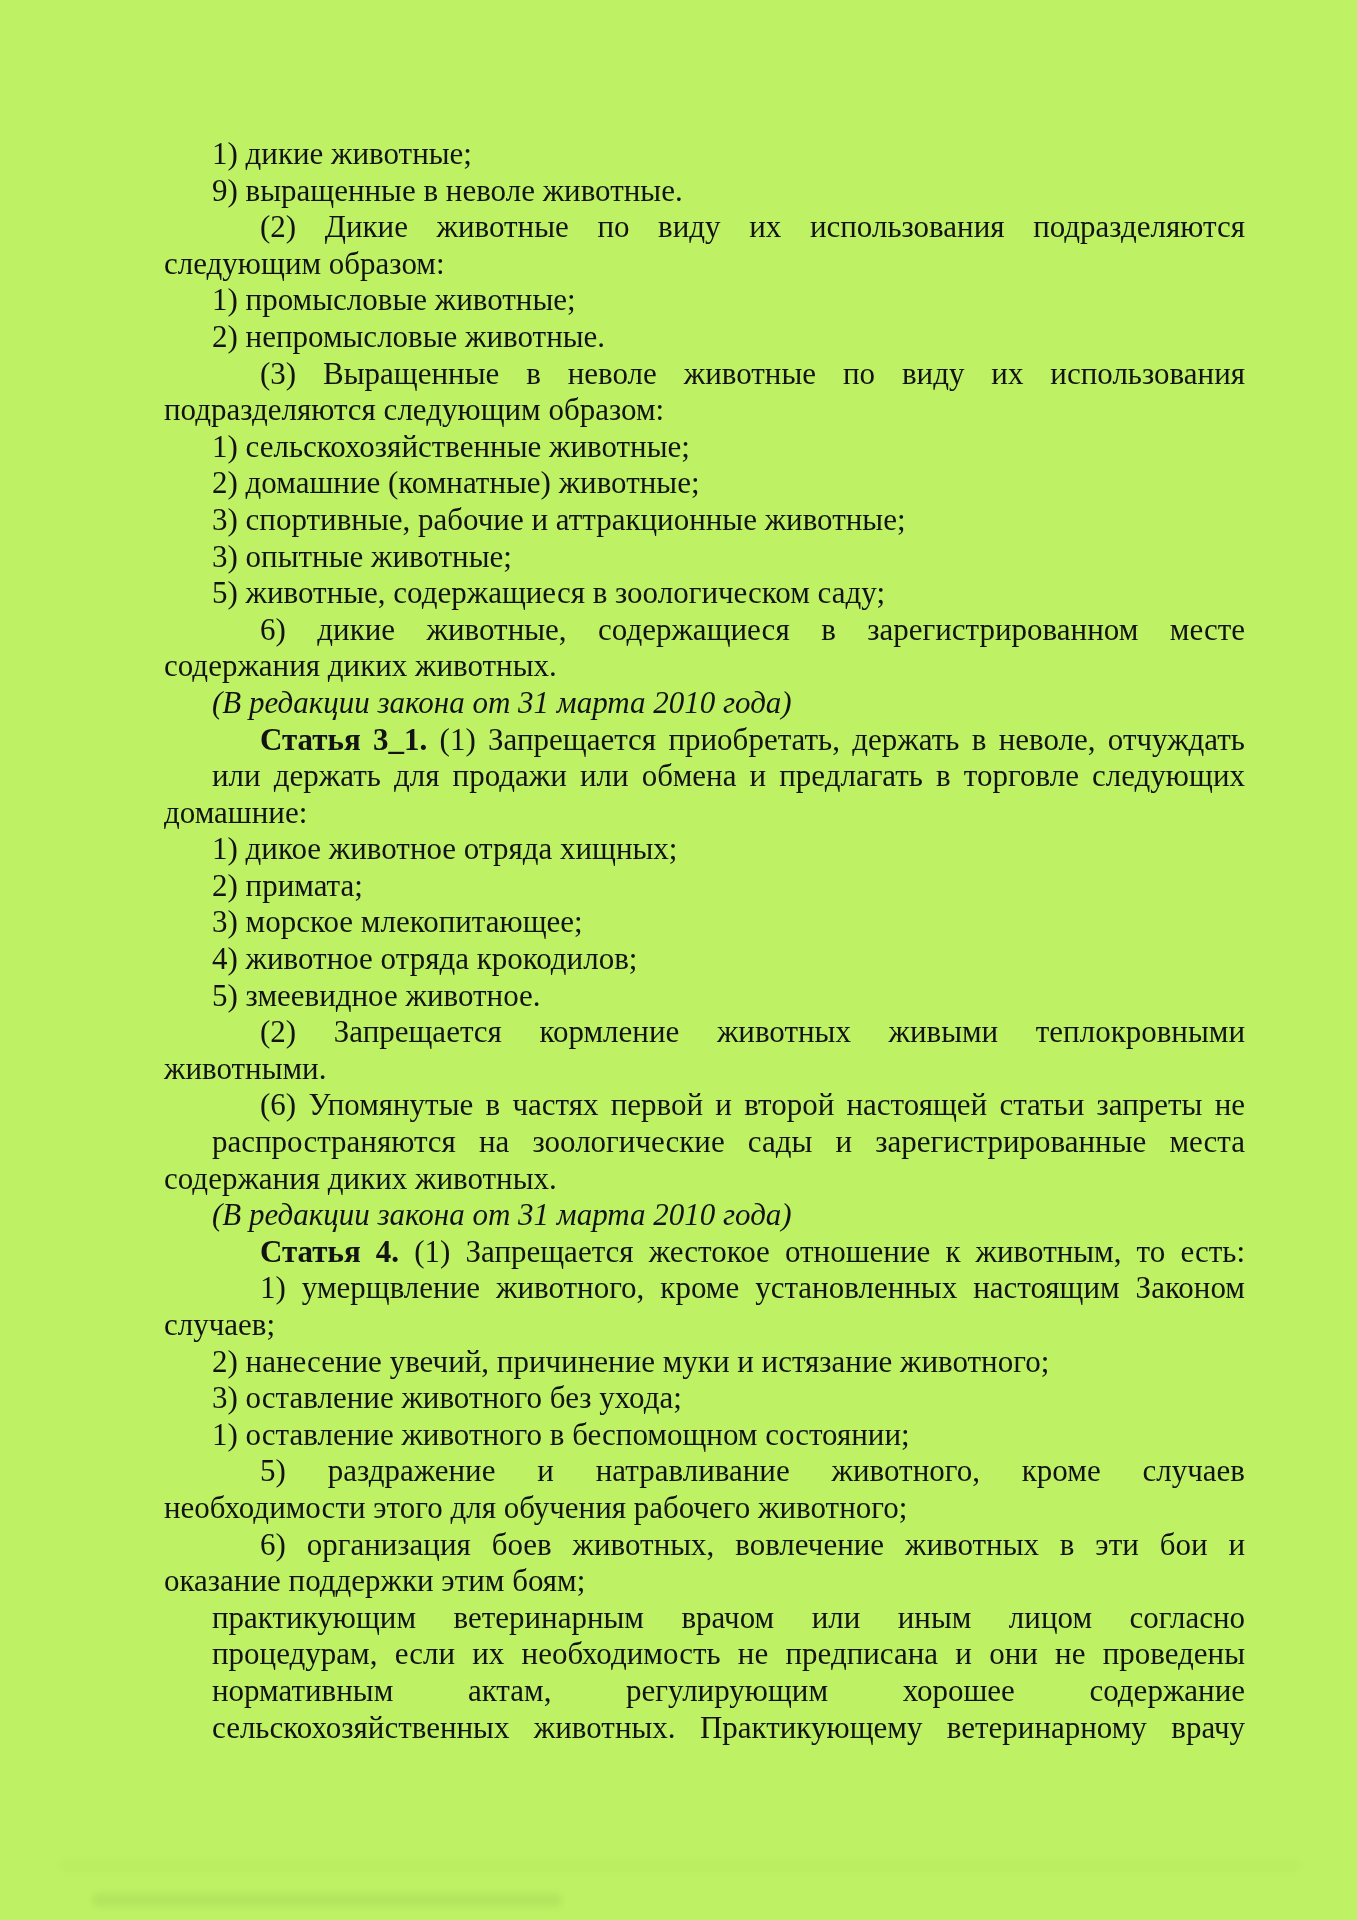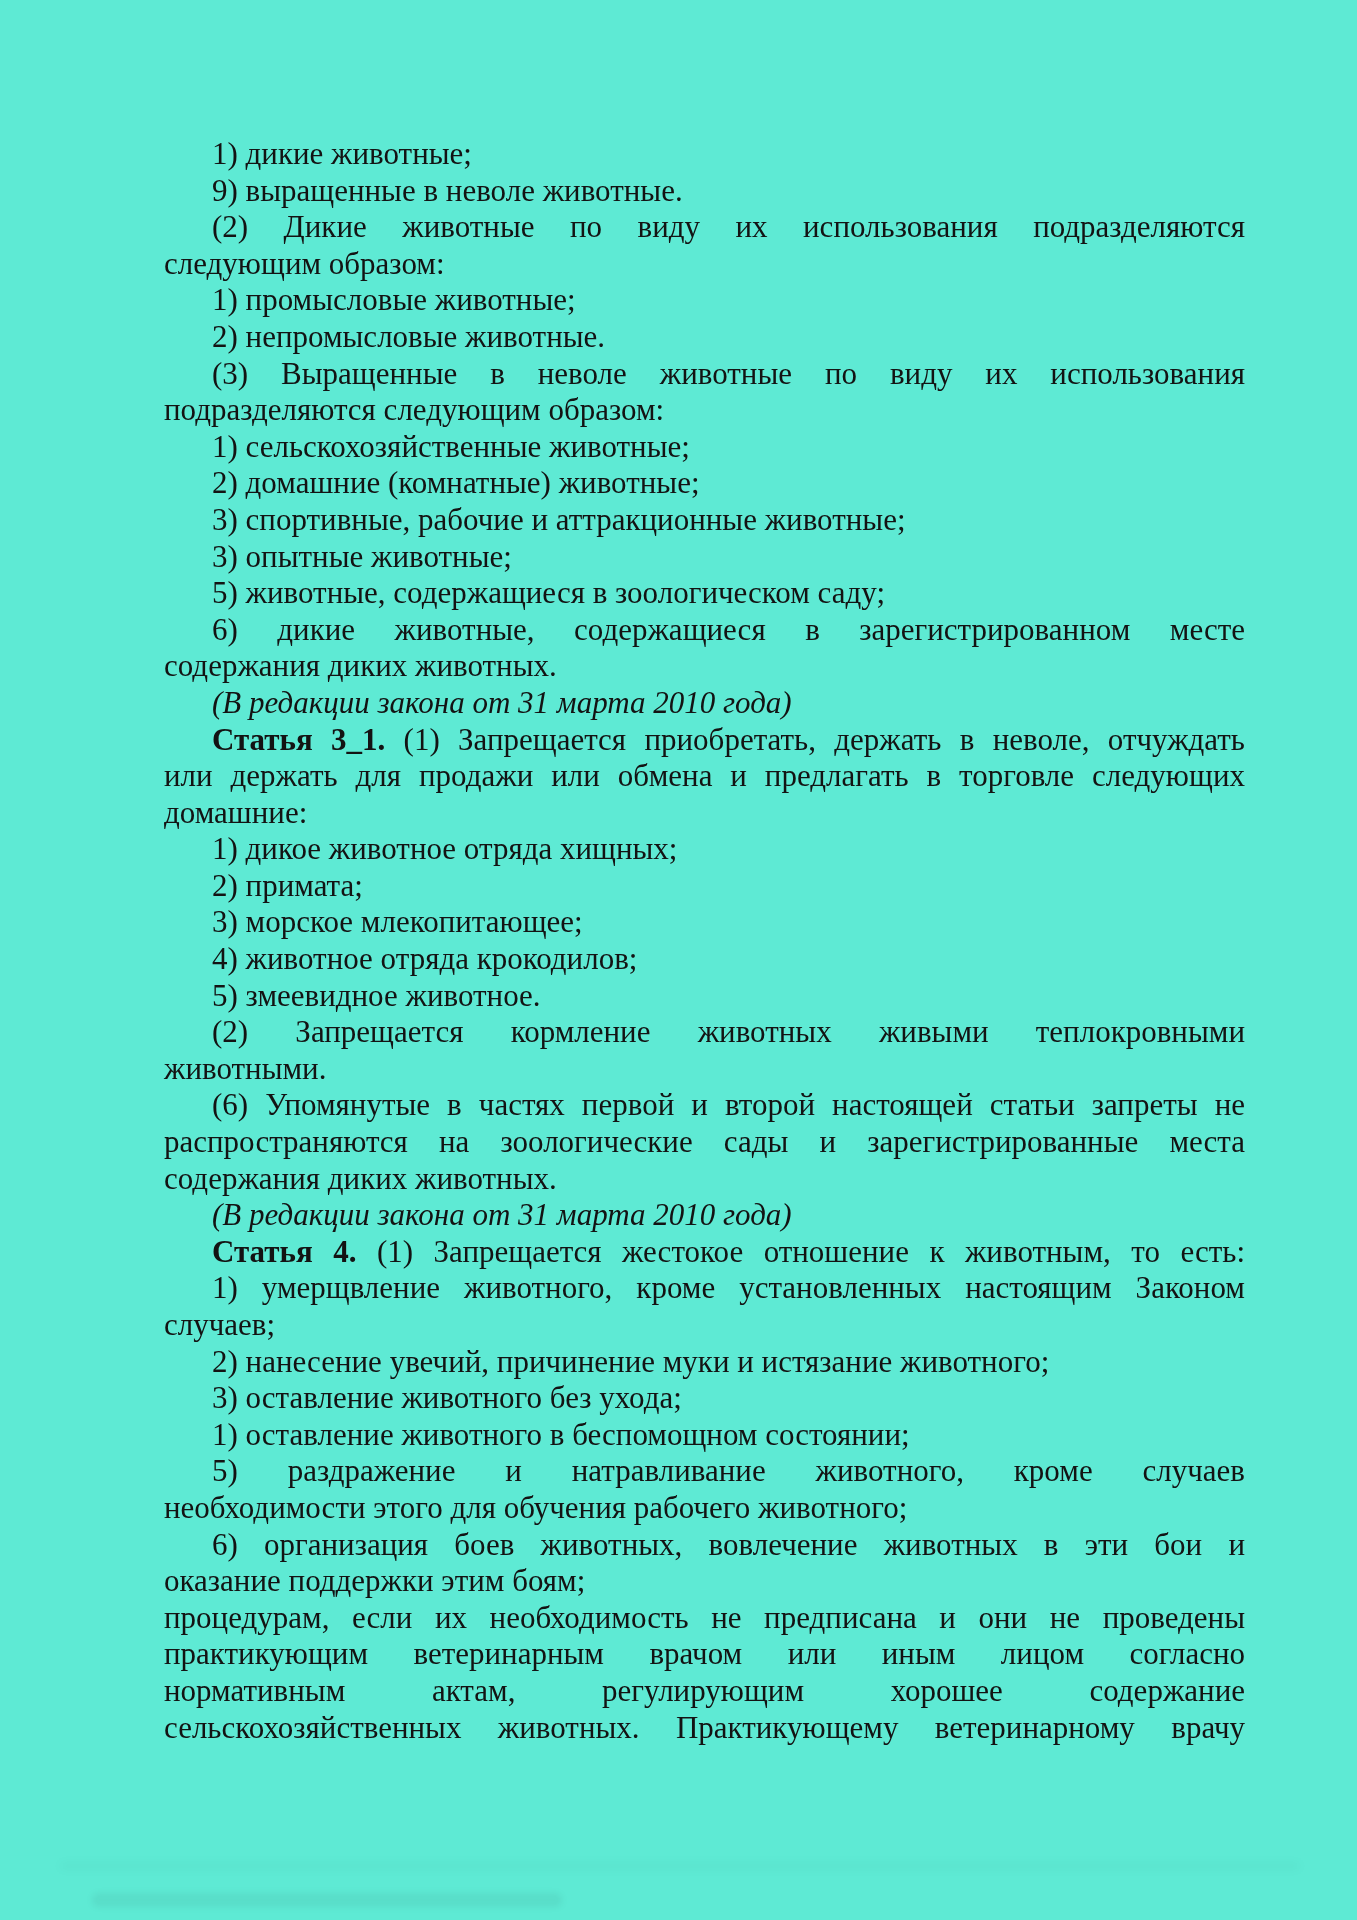--- a/index.html
+++ b/index.html
@@ -4,21 +4,21 @@
 <style>
   html, body {
     margin: 0;
     padding: 0;
     background: #ffffff;
   }
   .page {
     position: relative;
     width: 1357px;
     height: 1920px;
-    background: #5eead4;
+    background: #bef264;
     overflow: hidden;
     font-family: "Liberation Serif", "DejaVu Serif", serif;
     color: #131313;
   }
   .text-block {
     position: absolute;
     left: 164px;
     top: 136px;
     width: 1081px;
     font-size: 31px;
@@ -28,20 +28,21 @@
   .line {
     text-align: left;
     white-space: normal;
   }
   .line.indent {
     text-indent: 48px;
   }
   .line.fill {
     text-align: justify;
     text-align-last: justify;
+    margin-left: 48px;
   }
   .line.italic {
     font-style: italic;
   }
   .line b {
     font-weight: bold;
   }
   
   .artifact-1 {
     position: absolute;
@@ -102,20 +103,20 @@
       <div class="line indent fill"><b>Статья 4.</b> (1) Запрещается жестокое отношение к животным, то есть:</div>
       <div class="line indent fill">1) умерщвление животного, кроме установленных настоящим Законом</div>
       <div class="line">случаев;</div>
       <div class="line indent">2) нанесение увечий, причинение муки и истязание животного;</div>
       <div class="line indent">3) оставление животного без ухода;</div>
       <div class="line indent">1) оставление животного в беспомощном состоянии;</div>
       <div class="line indent fill">5) раздражение и натравливание животного, кроме случаев</div>
       <div class="line">необходимости этого для обучения рабочего животного;</div>
       <div class="line indent fill">6) организация боев животных, вовлечение животных в эти бои и</div>
       <div class="line">оказание поддержки этим боям;</div>
+      <div class="line fill">практикующим ветеринарным врачом или иным лицом согласно</div>
       <div class="line fill">процедурам, если их необходимость не предписана и они не проведены</div>
-      <div class="line fill">практикующим ветеринарным врачом или иным лицом согласно</div>
       <div class="line fill">нормативным актам, регулирующим хорошее содержание</div>
       <div class="line fill">сельскохозяйственных животных. Практикующему ветеринарному врачу</div>
     </div>
   <div class="artifact-2"></div>
   <div class="artifact-1"></div>
 </div>
 
 </body></html>

